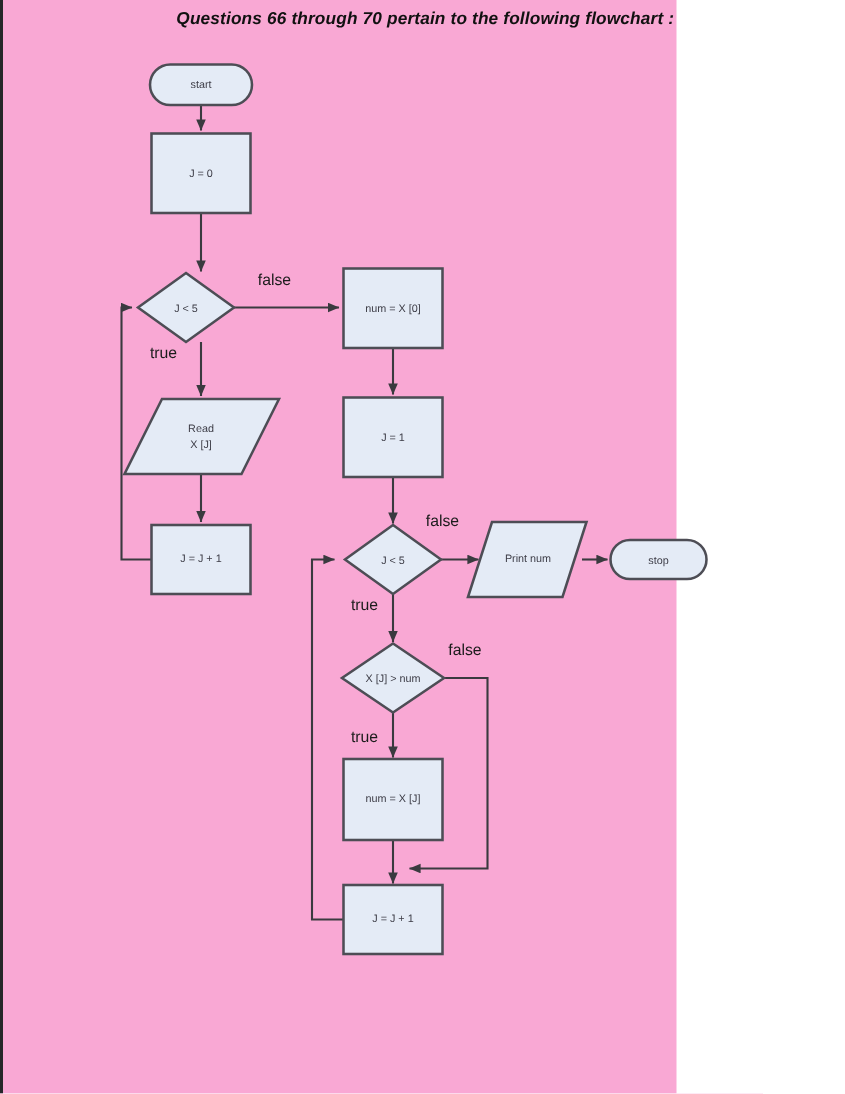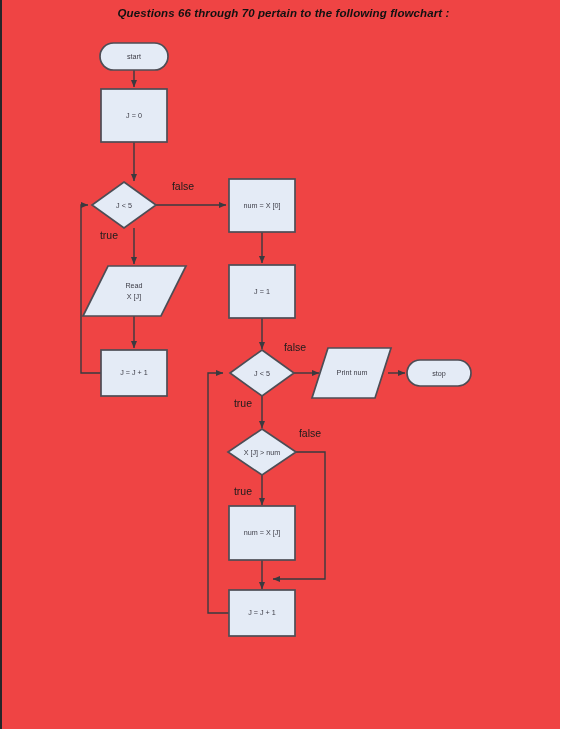--- a/index.html
+++ b/index.html
@@ -10,23 +10,23 @@
   body {
     width: 563px;
     height: 729px;
     position: relative;
     font-family: "Liberation Sans", sans-serif;
     overflow: hidden;
   }
   #page {
     position: absolute;
     left: 0; top: 0;
-    width: 560px;
+    width: 451px;
     height: 729px;
-    background: #ef4444;
+    background: #f9a8d4;
     border-left: 2px solid #262629;
     box-sizing: border-box;
   }
   #title {
     position: absolute;
     left: 0;
     top: 7px;
     width: 563px;
     text-align: center;
     font-size: 11.5px;

